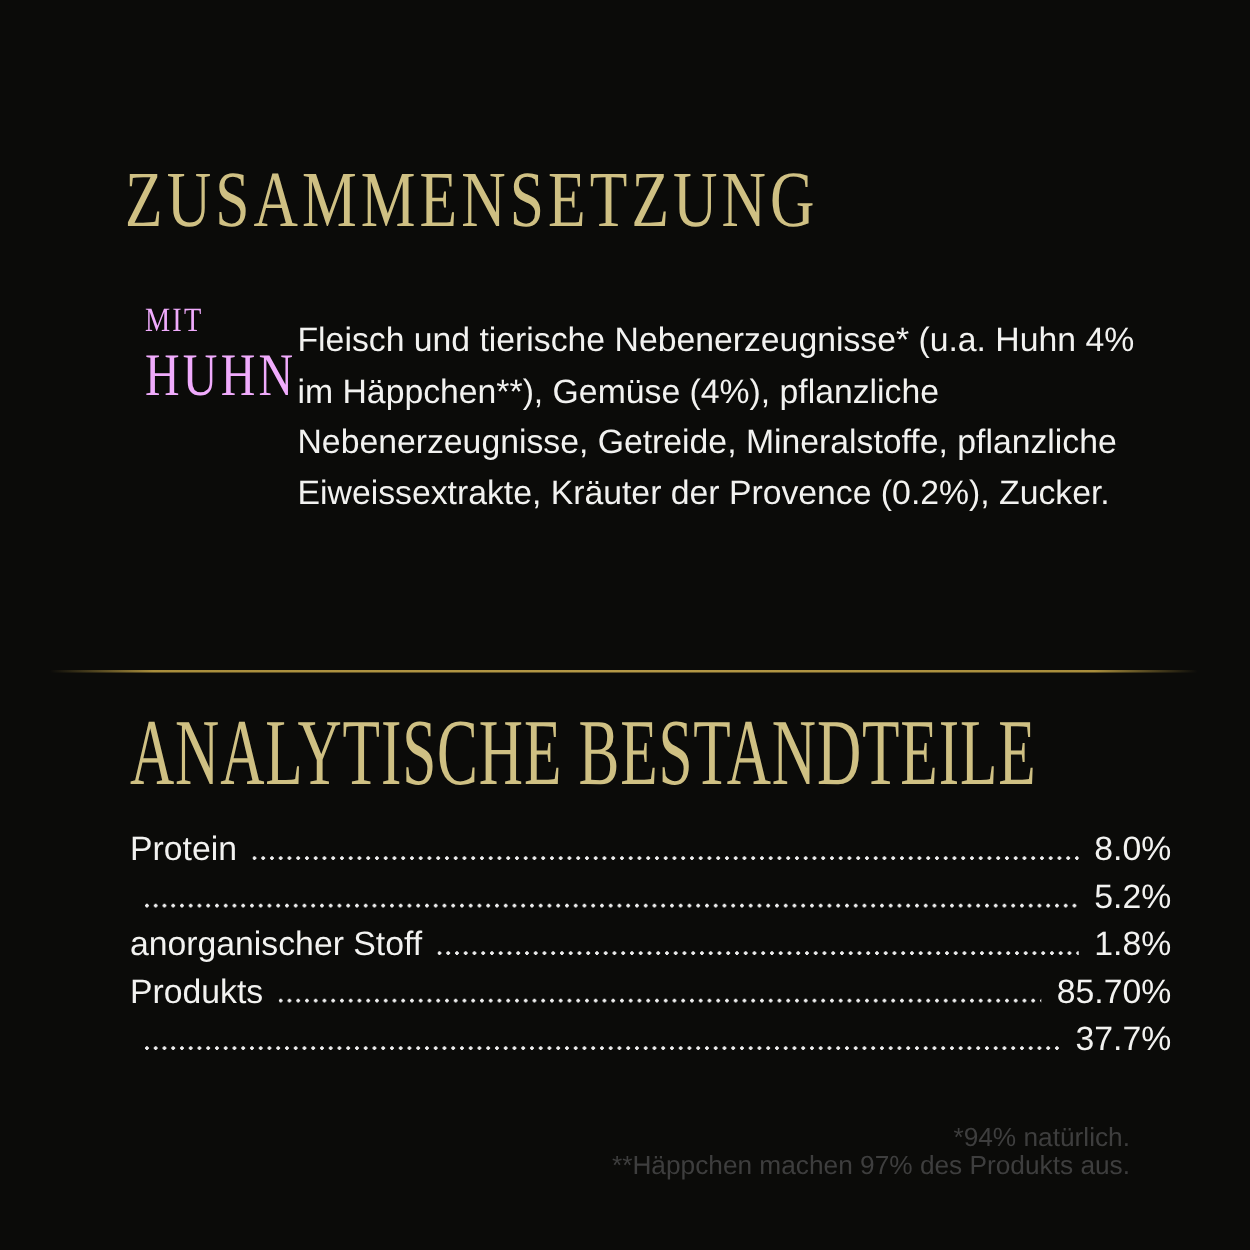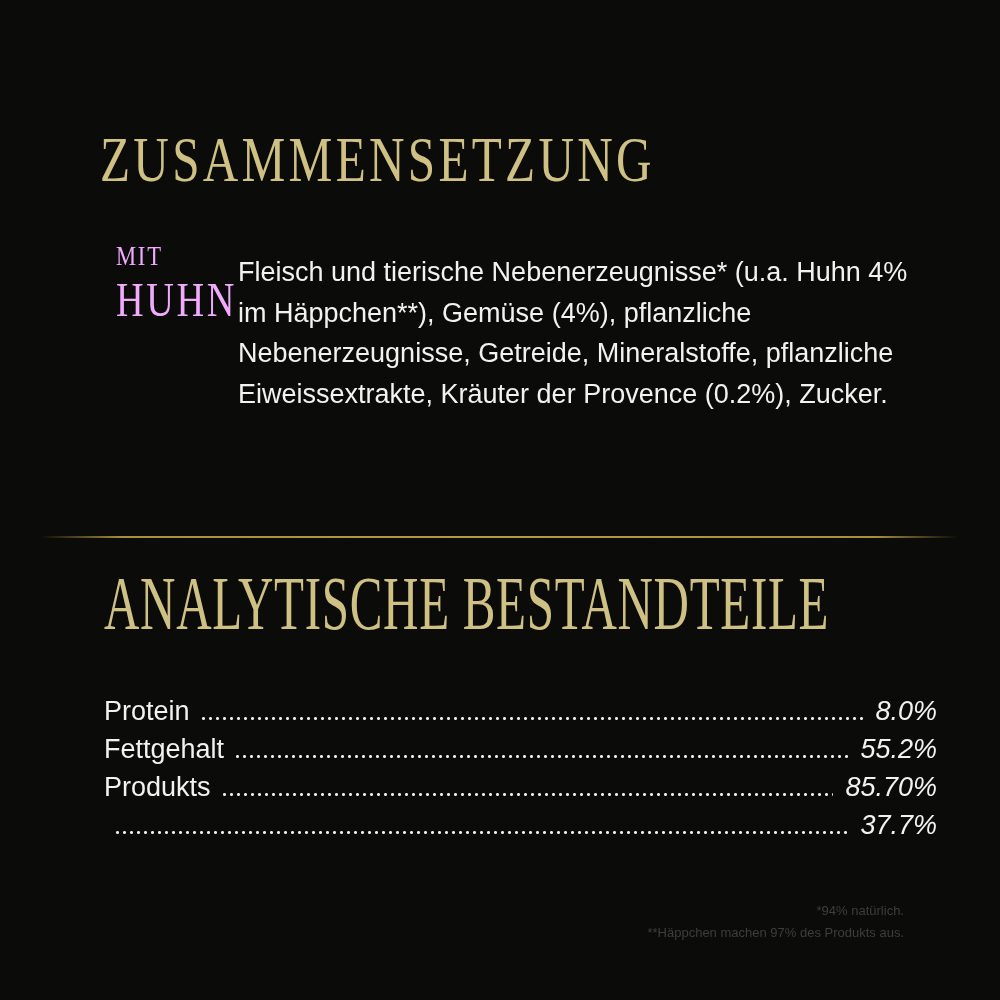--- a/index.html
+++ b/index.html
@@ -94,21 +94,20 @@
       #a98e3c 91%,
       rgba(169,142,60,0) 100%);
   }
 
   
   .analysis-table {
     position: absolute;
     left: 104px;
     top: 658px;
     width: 833px;
-    margin-top: 32px;
   }
   .analysis-row {
     display: flex;
     align-items: flex-end;
     height: 38px;
     color: #f2f2f0;
     font-size: 27px;
     line-height: 34px;
   }
   .analysis-row .row-label {
@@ -117,31 +116,30 @@
   .analysis-row .dot-leader {
     flex: 1;
     height: 3px;
     margin: 0 12px 8px 12px;
     background-image: radial-gradient(circle at 1.5px 1.5px, #ececec 1.3px, rgba(0,0,0,0) 1.6px);
     background-size: 7px 3px;
     background-repeat: repeat-x;
   }
   .analysis-row .row-value {
     white-space: nowrap;
-    font-style: italic;
   }
 
   
   .footnotes {
     position: absolute;
     right: 60px;
     top: 900px;
     text-align: right;
     color: #3e3e3e;
-    font-size: 13px;
+    font-size: 21px;
     line-height: 22px;
     font-weight: 400;
   }
 </style>
 </head>
 <body>
 
 <div class="canvas">
 
   <h1 class="gold-heading title">ZUSAMMENSETZUNG</h1>
@@ -157,23 +155,27 @@
 
   <h2 class="gold-heading analysis-title">ANALYTISCHE BESTANDTEILE</h2>
 
   <div class="analysis-table">
     <div class="analysis-row">
       <span class="row-label">Protein</span>
       <span class="dot-leader"></span>
       <span class="row-value">8.0%</span>
     </div>
     <div class="analysis-row">
-      <span class="row-label">Fettgehalt</span>
       <span class="dot-leader"></span>
-      <span class="row-value">55.2%</span>
+      <span class="row-value">5.2%</span>
+    </div>
+    <div class="analysis-row">
+      <span class="row-label">anorganischer Stoff</span>
+      <span class="dot-leader"></span>
+      <span class="row-value">1.8%</span>
     </div>
     <div class="analysis-row">
       <span class="row-label">Produkts</span>
       <span class="dot-leader"></span>
       <span class="row-value">85.70%</span>
     </div>
     <div class="analysis-row">
       <span class="dot-leader"></span>
       <span class="row-value">37.7%</span>
     </div>

